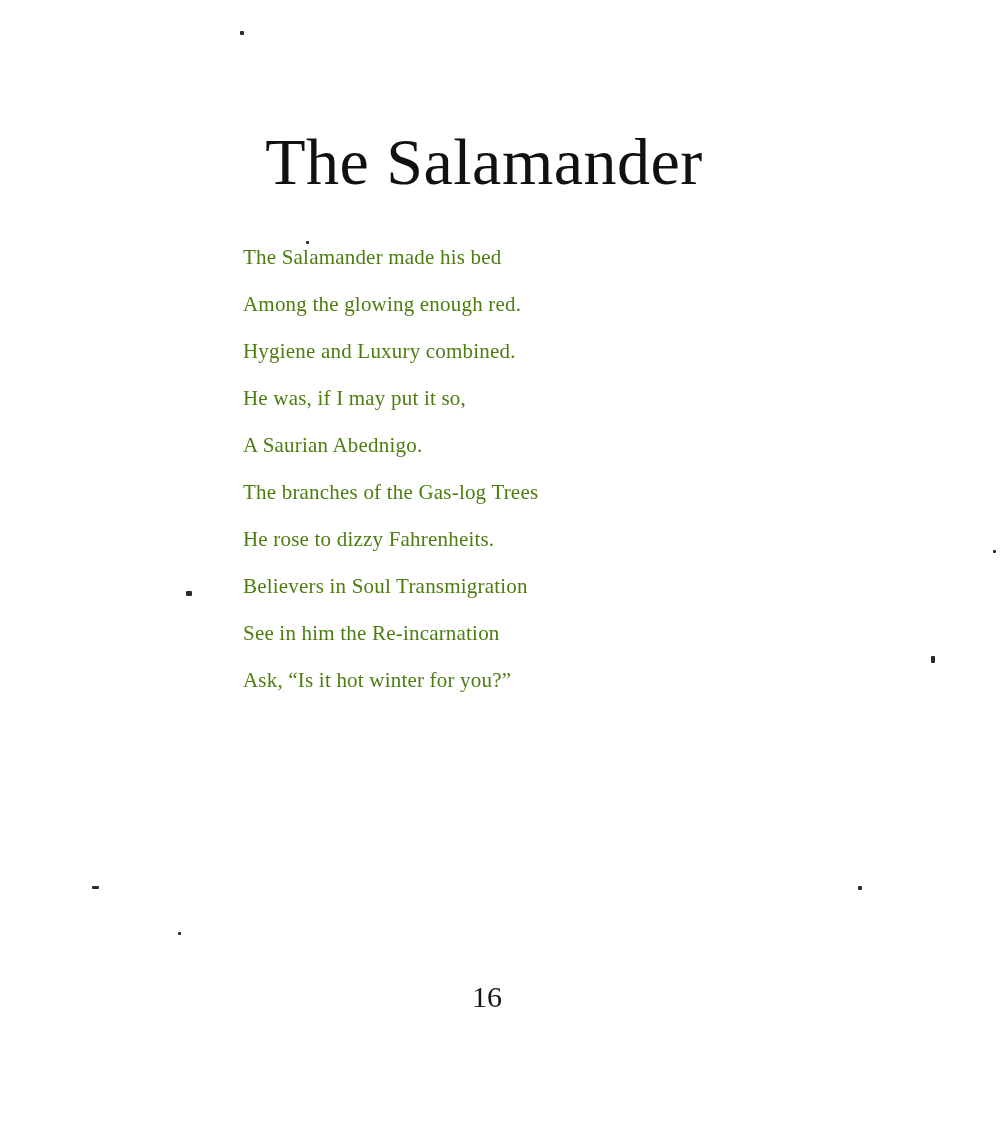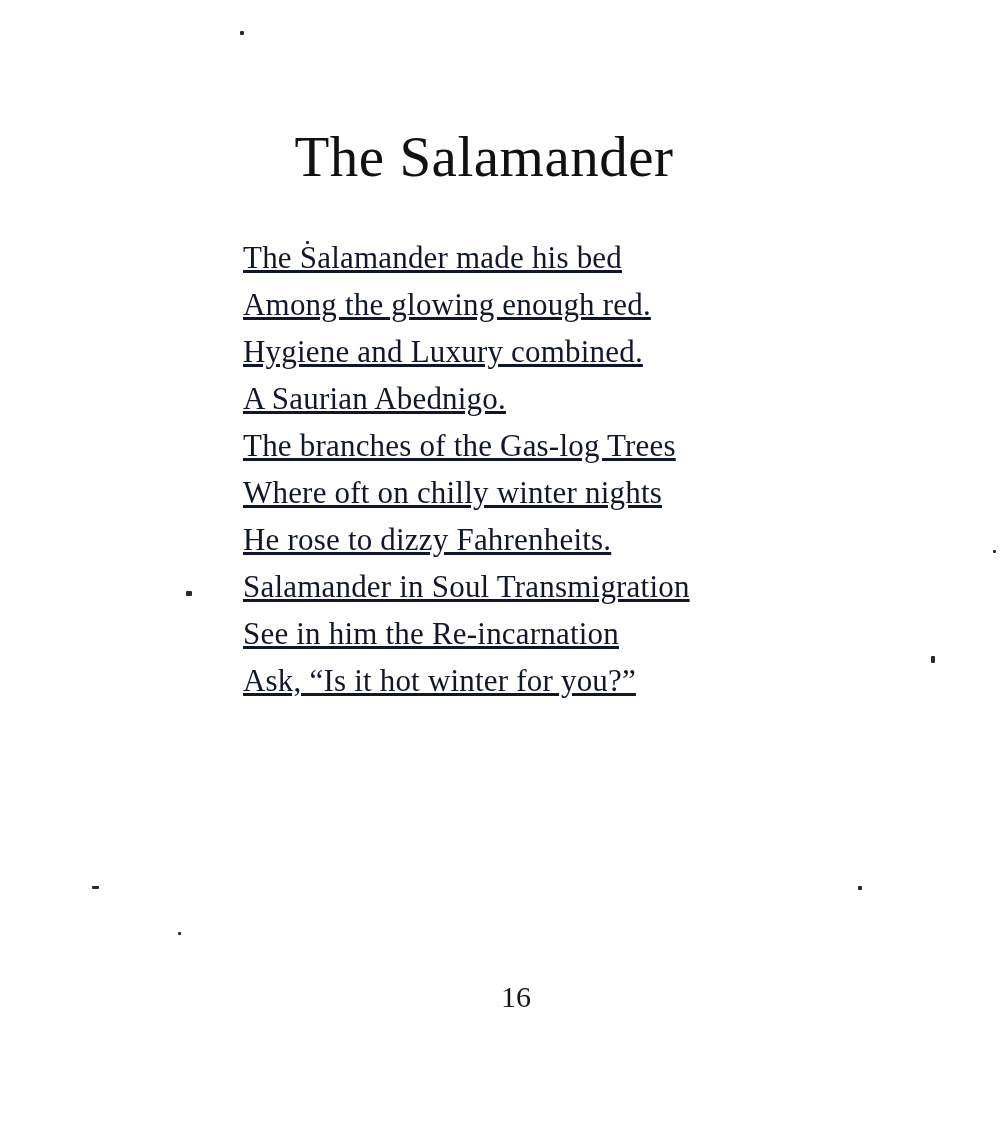--- a/index.html
+++ b/index.html
@@ -15,70 +15,68 @@
     overflow: hidden;
     font-family: "Liberation Serif", "DejaVu Serif", serif;
     color: #161616;
   }
   .title {
     position: absolute;
     top: 124px;
     left: 484px;
     transform: translateX(-50%);
     margin: 0;
-    font-size: 57px;
+    font-size: 66px;
     font-weight: 500;
     letter-spacing: 0.5px;
     white-space: nowrap;
     color: #111111;
   }
   .poem {
     position: absolute;
     top: 234px;
     left: 243px;
-    font-size: 31px;
+    font-size: 21px;
     line-height: 47px;
     letter-spacing: 0.2px;
-    color: #0f172a;
-    text-decoration: underline;
+    color: #4d7c0f;
   }
   .poem .line {
     white-space: pre;
   }
   .folio {
     position: absolute;
     top: 980px;
     left: 487px;
     transform: translateX(-50%);
     font-size: 30px;
     color: #161616;
-    margin-left: 29px;
   }
   .speck {
     position: absolute;
     background: #2a2a2a;
     border-radius: 1px;
   }
 </style>
 </head>
 <body>
 
 <div class="page">
 
   <h1 class="title">The Salamander</h1>
 
   <div class="poem">
       <div class="line">The Salamander made his bed</div>
       <div class="line">Among the glowing enough red.</div>
       <div class="line">Hygiene and Luxury combined.</div>
+      <div class="line">He was, if I may put it so,</div>
       <div class="line">A Saurian Abednigo.</div>
       <div class="line">The branches of the Gas-log Trees</div>
-      <div class="line">Where oft on chilly winter nights</div>
       <div class="line">He rose to dizzy Fahrenheits.</div>
-      <div class="line">Salamander in Soul Transmigration</div>
+      <div class="line">Believers in Soul Transmigration</div>
       <div class="line">See in him the Re-incarnation</div>
       <div class="line">Ask, “Is it hot winter for you?”</div>
     </div>
 
   <div class="folio">16</div>
 
   <div class="speck" style="left:240px; top:31px;  width:4px; height:4px;"></div>
   <div class="speck" style="left:306px; top:241px; width:3px; height:3px;"></div>
   <div class="speck" style="left:186px; top:591px; width:6px; height:5px;"></div>
   <div class="speck" style="left:993px; top:550px; width:3px; height:3px;"></div>

